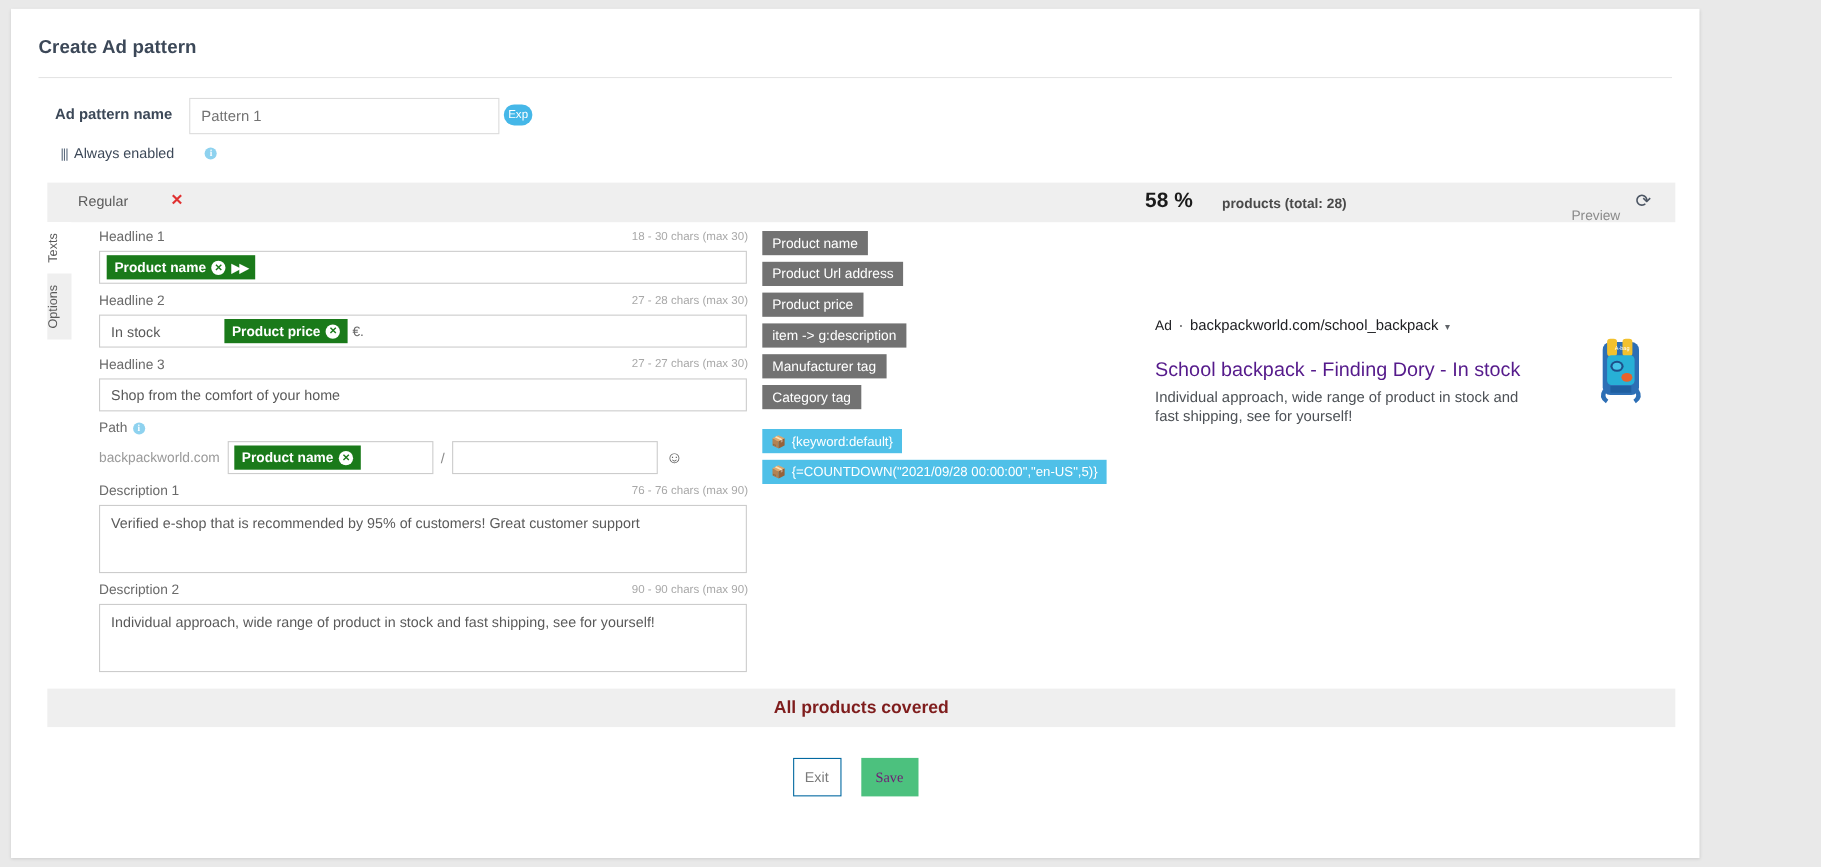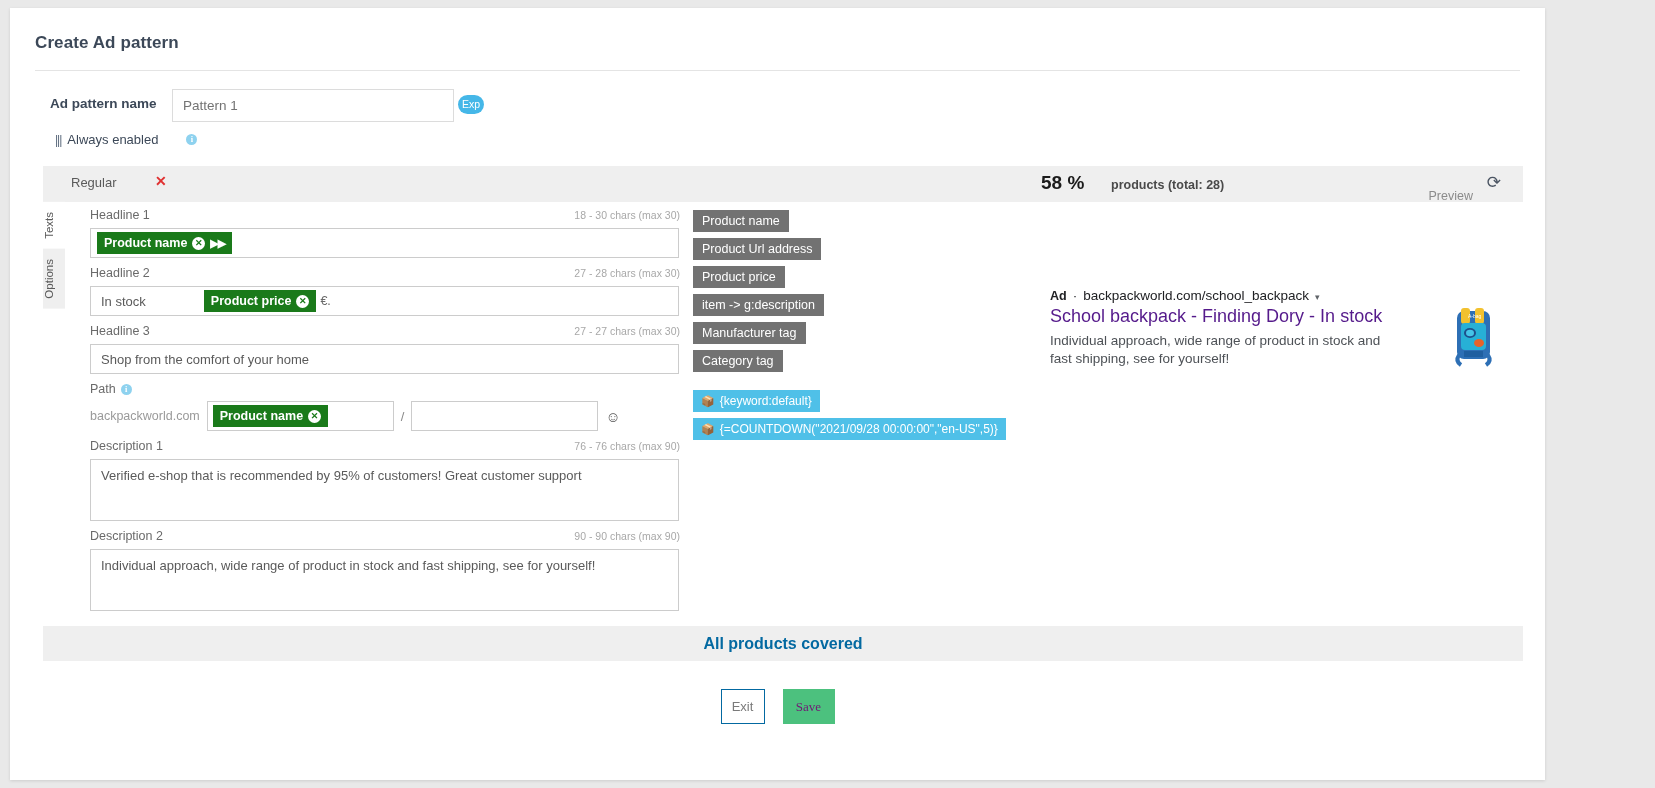--- a/index.html
+++ b/index.html
@@ -182,43 +182,43 @@
     cursor: pointer; white-space: nowrap;
   }
   .box-icon { font-size: 11px; }
   .tags-gap { height: 12px; }
 
   
   .preview {
     position: absolute; left: 1040px; top: 280px; width: 470px;
   }
   .ad-line { display: flex; align-items: baseline; gap: 6px; }
-  .ad-badge { font-size: 12.5px; font-weight: bold; color: #202124; }
+  .ad-badge { font-size: 12.5px; font-weight: normal; color: #202124; }
   .ad-url { font-size: 13.5px; color: #202124; }
   .ad-caret { font-size: 9px; color: #5f6368; }
   .ad-title {
-    font-size: 18px; color: #551a8b; margin-top: 2px;
+    font-size: 18px; color: #551a8b; margin-top: 22px;
     cursor: pointer; line-height: 1.25;
   }
   .ad-desc {
     font-size: 13.5px; color: #4d5156; margin-top: 4px;
     line-height: 1.35; width: 350px;
   }
   .thumb {
     position: absolute; left: 1437px; top: 297px;
     width: 60px; height: 62px;
   }
 
   
   .covered {
     position: absolute; left: 33px; top: 618px;
     width: 1480px; height: 35px; background: #efefef;
     display: flex; align-items: center; justify-content: center;
   }
-  .covered-txt { font-size: 16px; font-weight: bold; color: #0369a1; }
+  .covered-txt { font-size: 16px; font-weight: bold; color: #7f1d1d; }
 
   
   .footer {
     position: absolute; left: 0; top: 681px; width: 1535px;
     display: flex; justify-content: center; gap: 18px;
   }
   .btn-exit {
     width: 44px; height: 35px; border: 1px solid #0369a1;
     background: #fff; color: #7a7a7a; font-size: 13px;
     cursor: pointer; font-family: "Liberation Sans", sans-serif;

